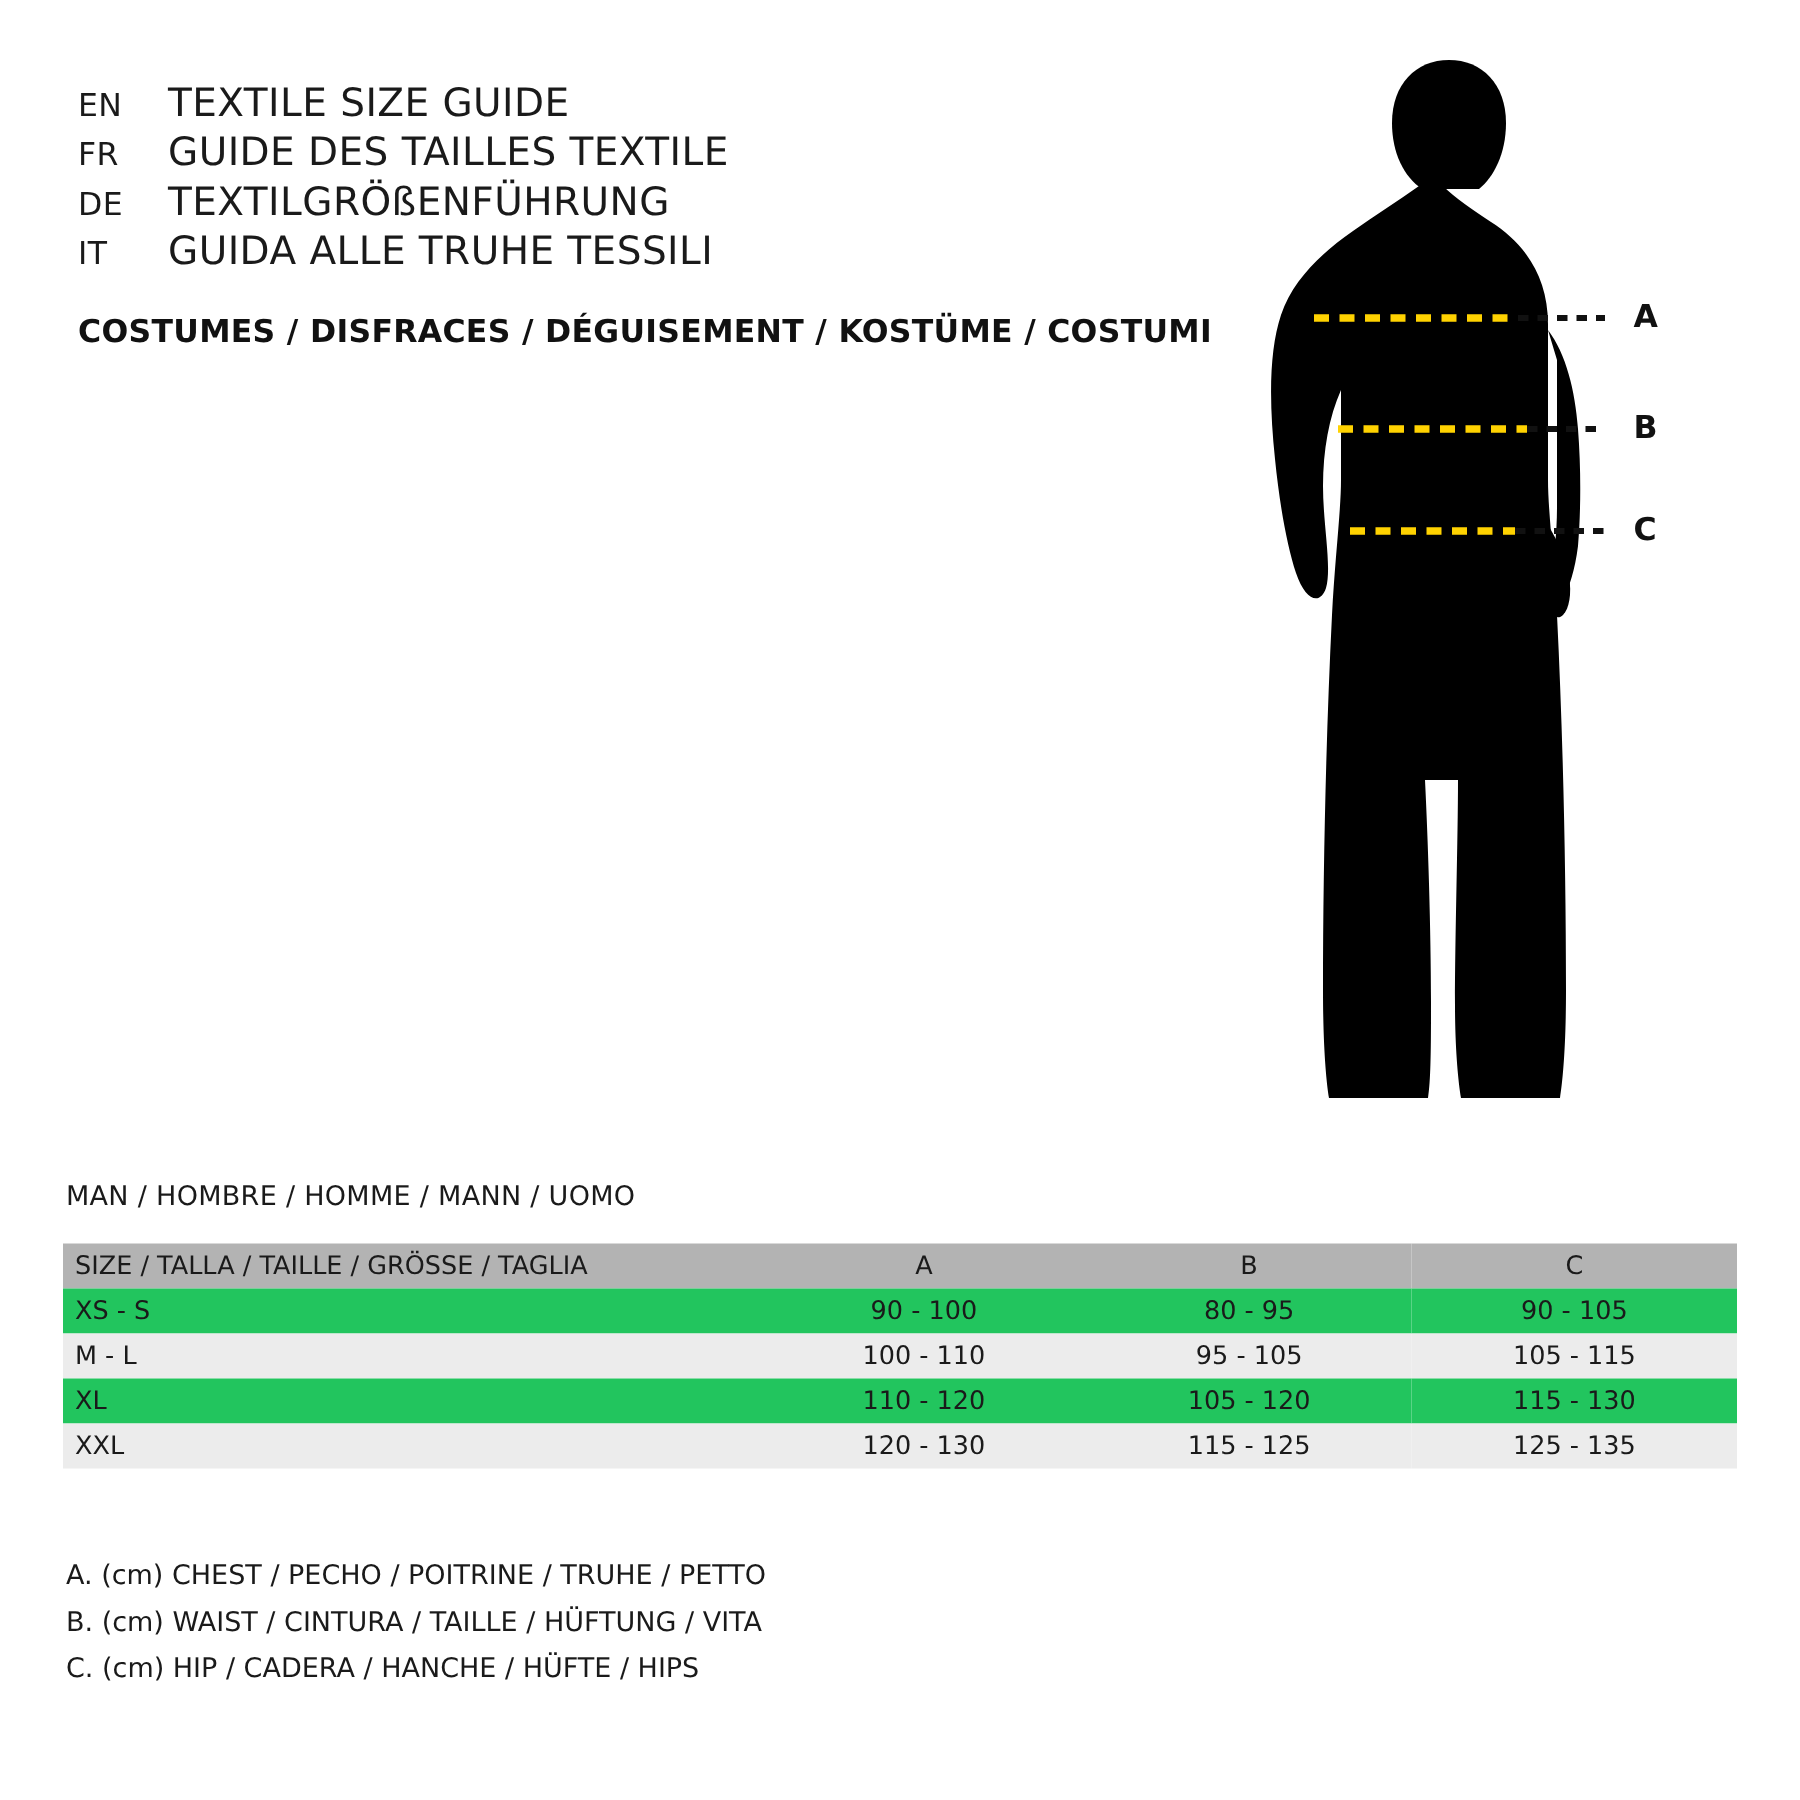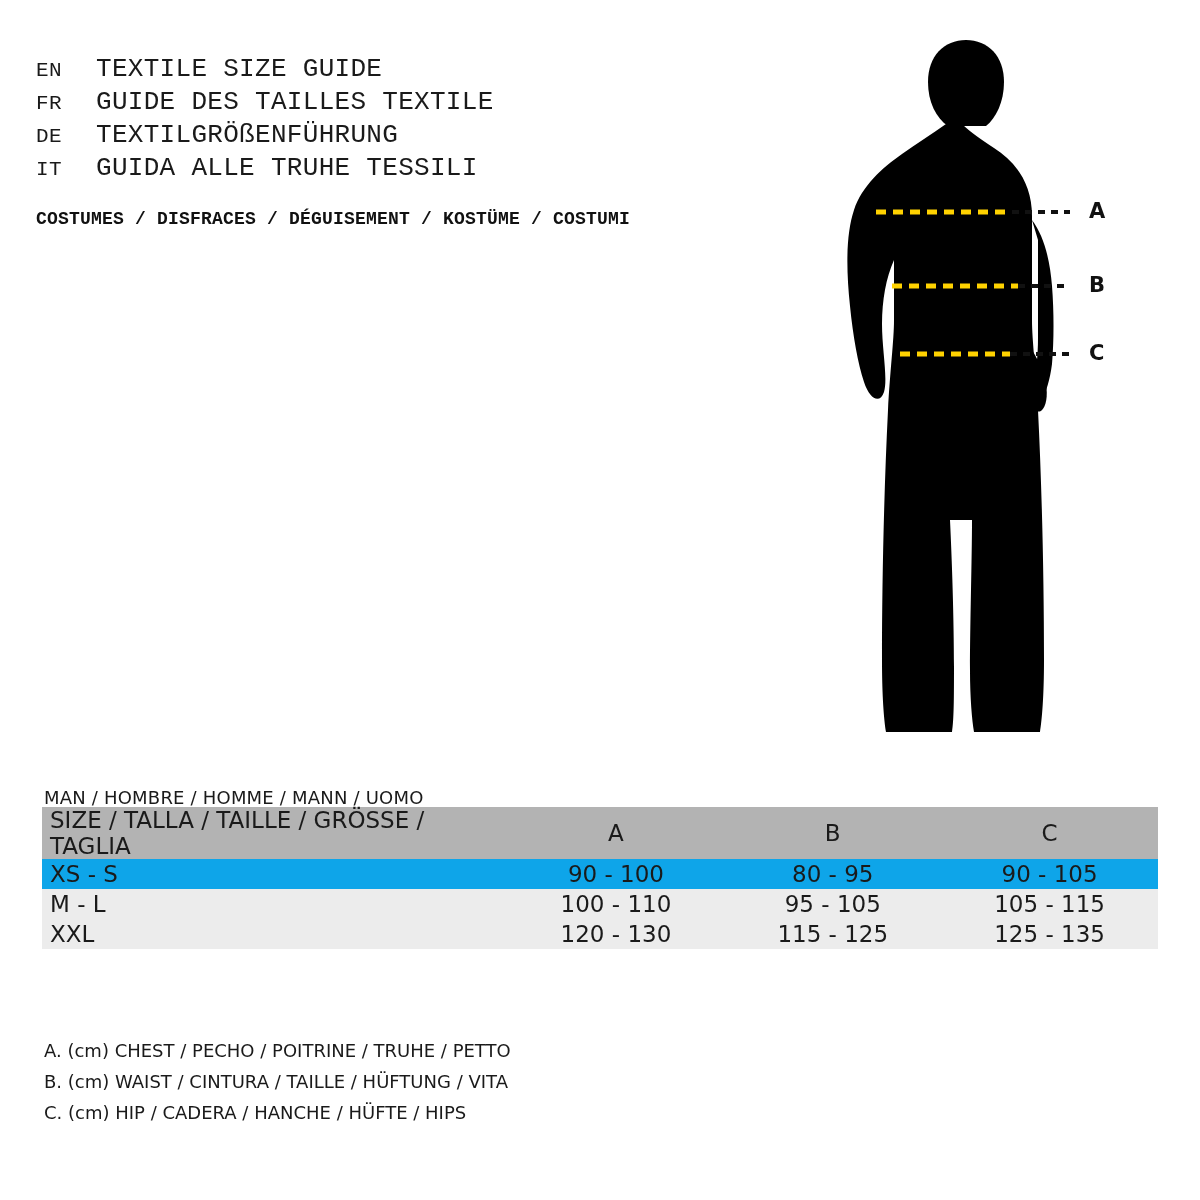--- a/index.html
+++ b/index.html
@@ -12,24 +12,23 @@
     height: 1200px;
     font-family: "DejaVu Sans", sans-serif;
     color: #1a1a1a;
     position: relative;
     overflow: hidden;
   }
 
   
   .titles {
     position: absolute;
-    left: 36px;
+    left: 52px;
     top: 54px;
     width: 760px;
-    font-family: Liberation Mono, monospace;
   }
   .title-row {
     display: flex;
     align-items: baseline;
     height: 33px;
   }
   .title-lang {
     width: 60px;
     font-size: 21px;
     letter-spacing: 0.3px;
@@ -37,21 +36,21 @@
   }
   .title-text {
     font-size: 26px;
     letter-spacing: 0.3px;
     color: #1a1a1a;
     white-space: nowrap;
     text-align: center;
   }
   .costumes-line {
     margin-top: 23px;
-    font-size: 18px;
+    font-size: 21px;
     font-weight: bold;
     letter-spacing: 0.2px;
     color: #111111;
     white-space: nowrap;
   }
 
   
   .figure-wrap {
     position: absolute;
     left: 820px;
@@ -77,24 +76,24 @@
     position: absolute;
     left: 44px;
     top: 787px;
     font-size: 18px;
     letter-spacing: 0.2px;
     color: #1a1a1a;
   }
   table.size-table {
     position: absolute;
     left: 42px;
-    top: 807px;
+    top: 829px;
     width: 1116px;
     border-collapse: collapse;
-    font-size: 23px;
+    font-size: 17px;
   }
   table.size-table th,
   table.size-table td {
     padding: 0;
     height: 30px;
     font-weight: normal;
     color: #1a1a1a;
   }
   table.size-table thead tr {
     background: #b3b3b3;
@@ -103,21 +102,21 @@
   table.size-table td.size-col {
     text-align: left;
     padding-left: 8px;
     width: 460px;
   }
   table.size-table th.val-col,
   table.size-table td.val-col {
     text-align: center;
     width: 218px;
   }
-  table.size-table tbody tr.odd { background: #0ea5e9; }
+  table.size-table tbody tr.odd { background: #22c55e; }
   table.size-table tbody tr.even { background: #ececec; padding-left: 12px; }
 
   
   .legend {
     position: absolute;
     left: 44px;
     top: 1035px;
     font-size: 18px;
     line-height: 31px;
     color: #1a1a1a;
@@ -212,20 +211,26 @@
       <td class="val-col">90 - 100</td>
       <td class="val-col">80 - 95</td>
       <td class="val-col">90 - 105</td>
     </tr>
     <tr class="even">
       <td class="size-col">M - L</td>
       <td class="val-col">100 - 110</td>
       <td class="val-col">95 - 105</td>
       <td class="val-col">105 - 115</td>
     </tr>
+    <tr class="odd">
+      <td class="size-col">XL</td>
+      <td class="val-col">110 - 120</td>
+      <td class="val-col">105 - 120</td>
+      <td class="val-col">115 - 130</td>
+    </tr>
     <tr class="even">
       <td class="size-col">XXL</td>
       <td class="val-col">120 - 130</td>
       <td class="val-col">115 - 125</td>
       <td class="val-col">125 - 135</td>
     </tr>
   </tbody>
 </table>
 
 <div class="legend">

